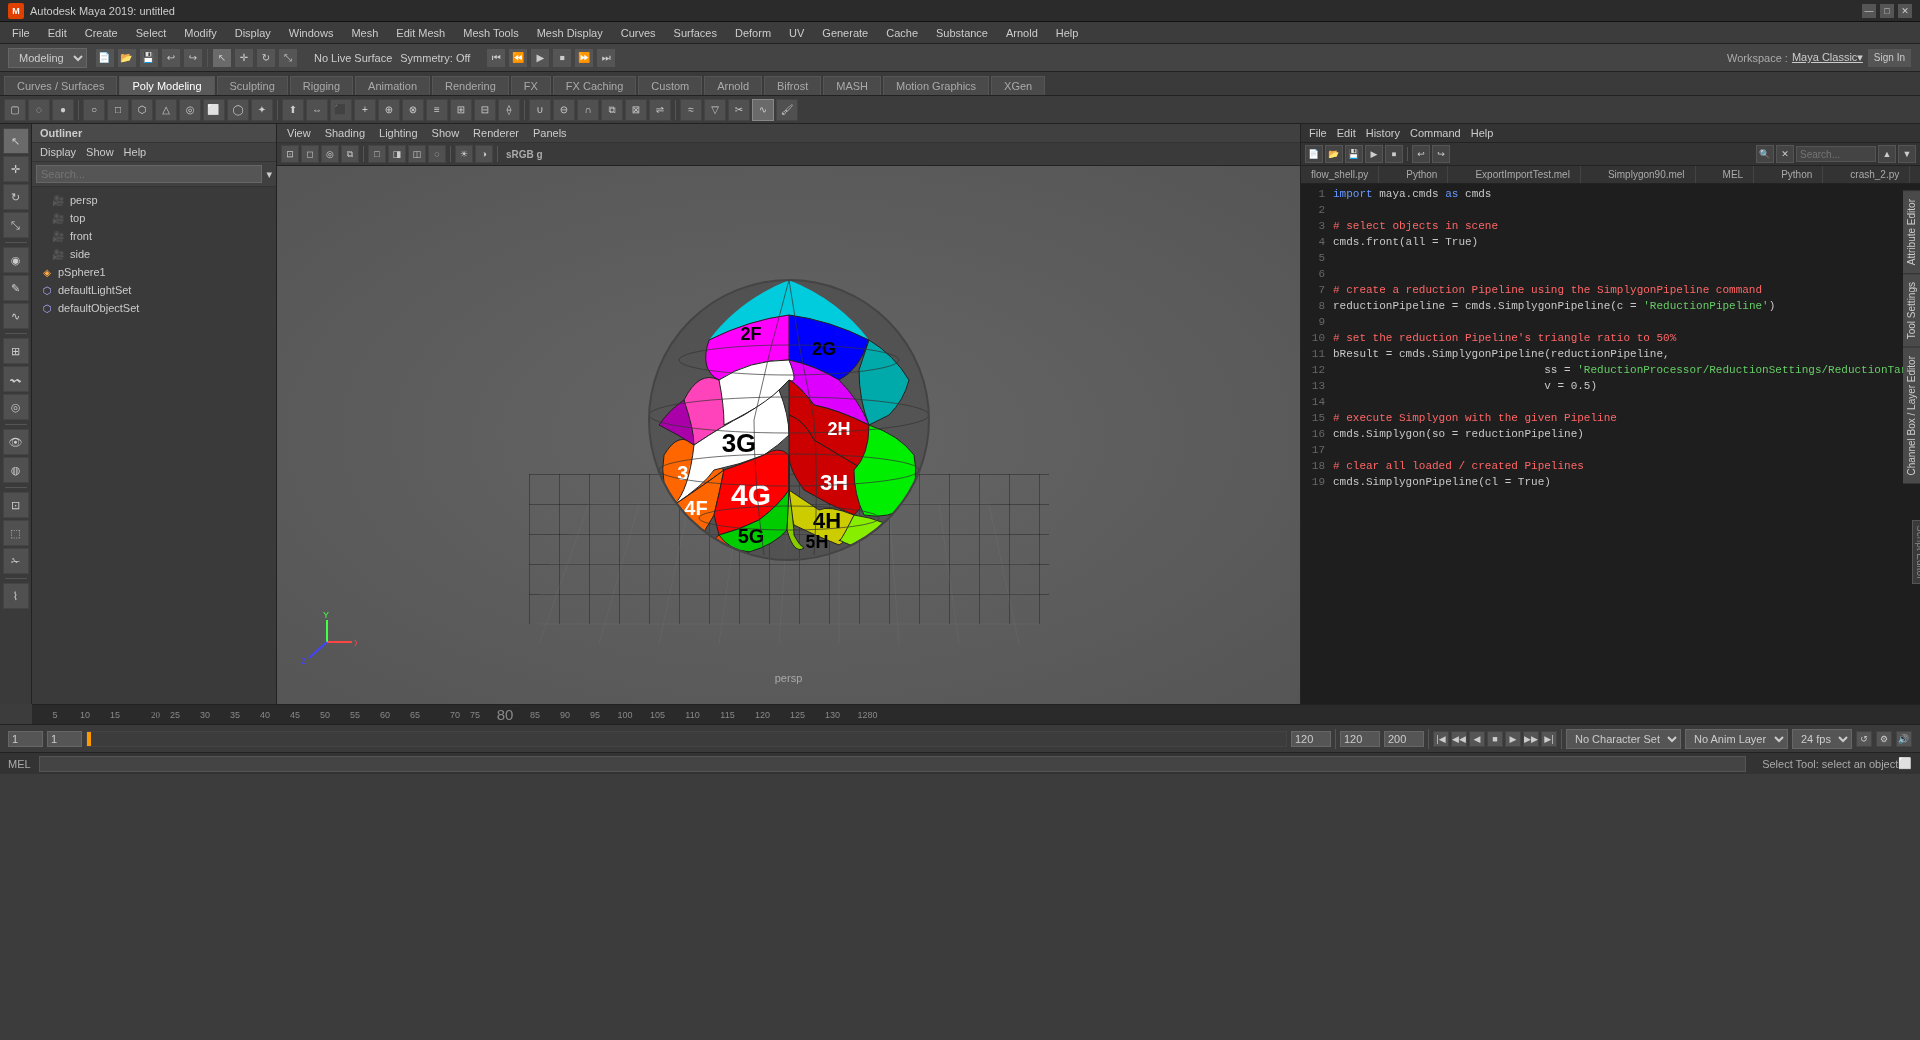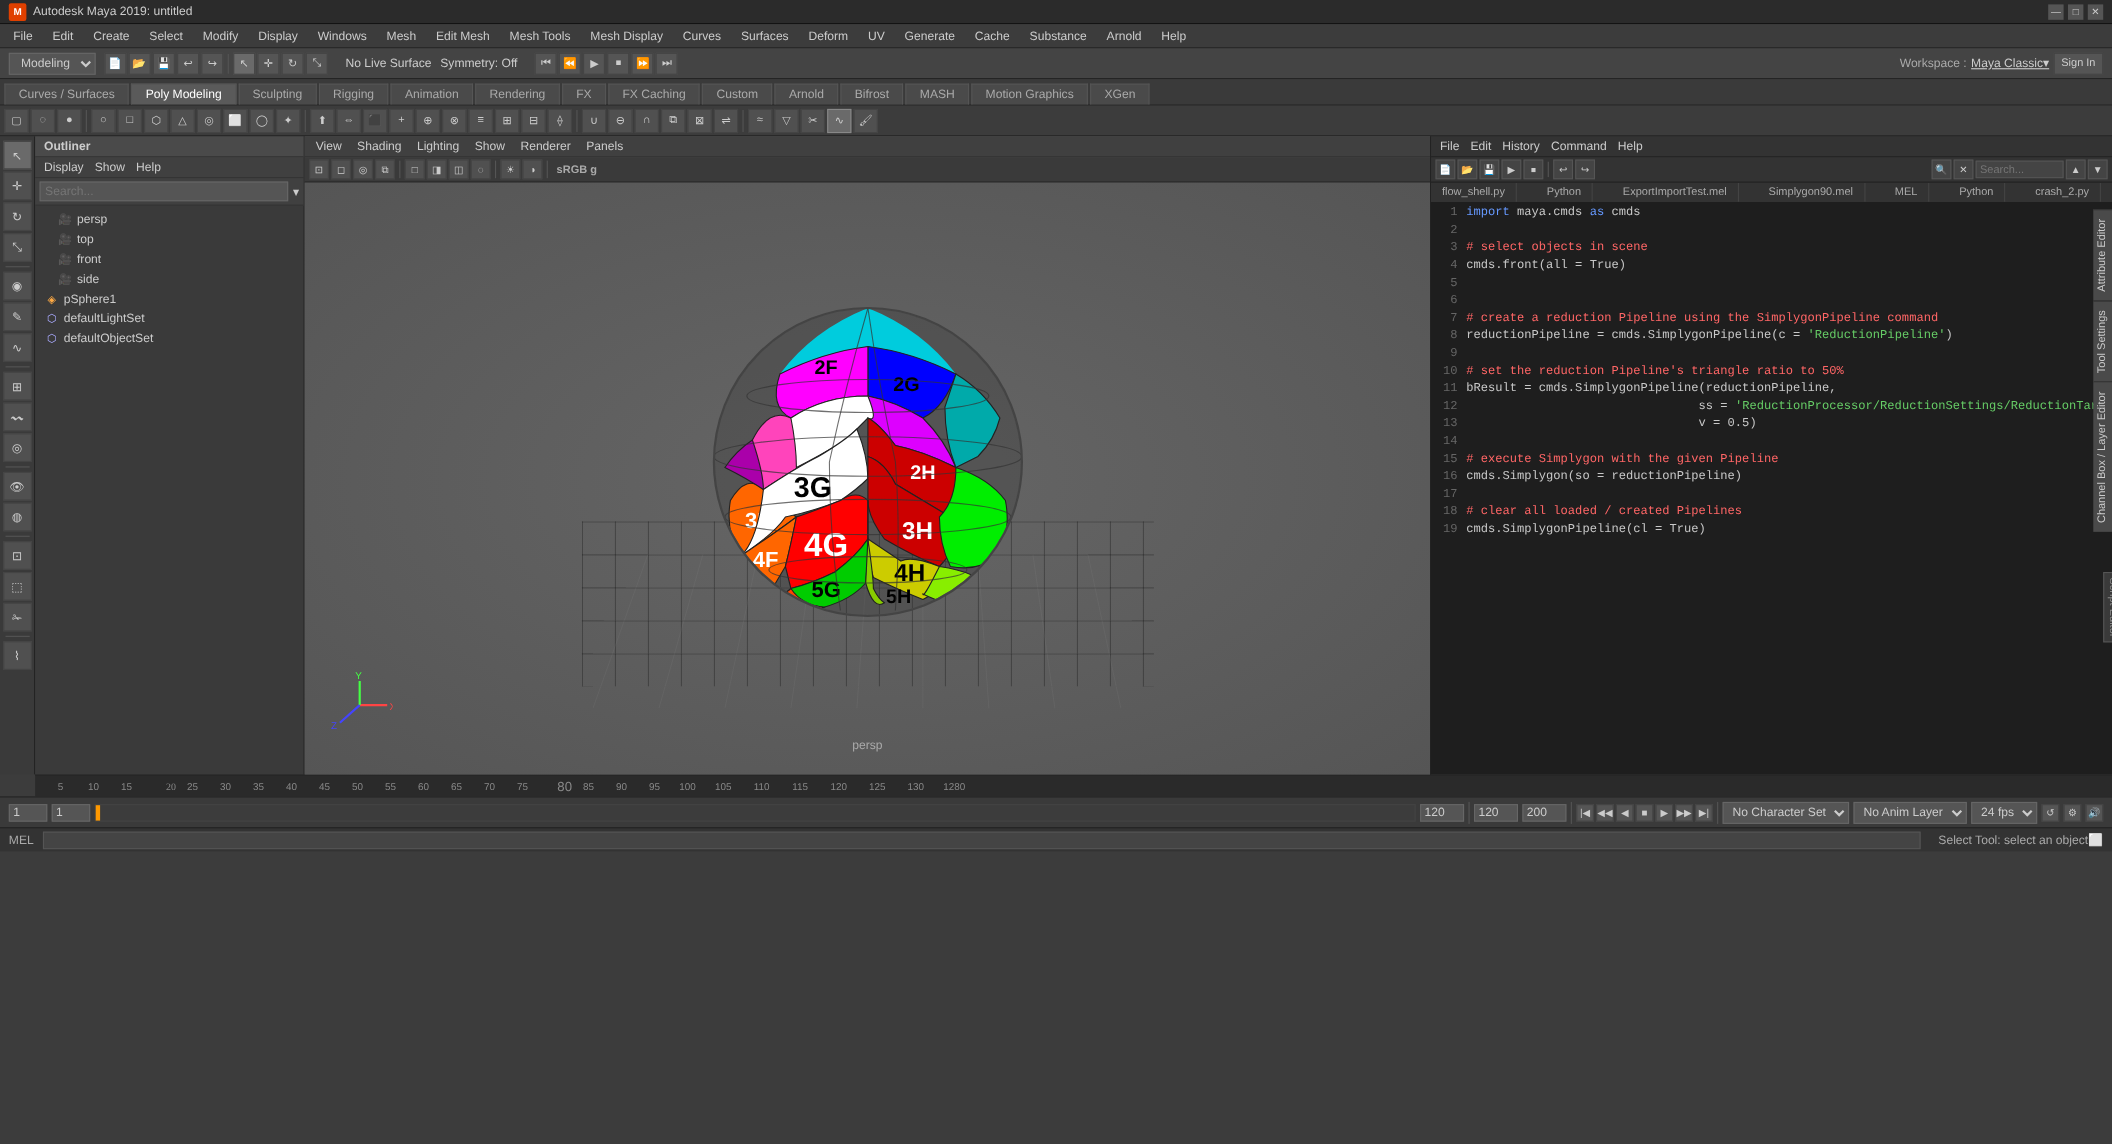--- a/index.html
+++ b/index.html
@@ -1025,23 +1025,23 @@
     <span style="font-size:9px;color:#888;width:30px;text-align:right;font-family:Liberation Serif, serif;">20</span>
     <span style="font-size:9px;color:#888;width:30px;text-align:center;">25</span>
     <span style="font-size:9px;color:#888;width:30px;text-align:center;">30</span>
     <span style="font-size:9px;color:#888;width:30px;text-align:center;">35</span>
     <span style="font-size:9px;color:#888;width:30px;text-align:center;">40</span>
     <span style="font-size:9px;color:#888;width:30px;text-align:center;">45</span>
     <span style="font-size:9px;color:#888;width:30px;text-align:center;">50</span>
     <span style="font-size:9px;color:#888;width:30px;text-align:center;">55</span>
     <span style="font-size:9px;color:#888;width:30px;text-align:center;">60</span>
     <span style="font-size:9px;color:#888;width:30px;text-align:center;">65</span>
-    <span style="font-size:9px;color:#888;width:30px;text-align:center;">70</span>
+    <span style="font-size:9px;color:#888;width:30px;text-align:right;">70</span>
     <span style="font-size:9px;color:#888;width:30px;text-align:center;">75</span>
-    <span style="font-size:12px;color:#888;width:30px;text-align:right;">80</span>
+    <span style="font-size:15px;color:#888;width:30px;text-align:center;">80</span>
     <span style="font-size:9px;color:#888;width:30px;text-align:center;">85</span>
     <span style="font-size:9px;color:#888;width:30px;text-align:center;">90</span>
     <span style="font-size:9px;color:#888;width:30px;text-align:center;">95</span>
     <span style="font-size:9px;color:#888;width:30px;text-align:center;">100</span>
     <span style="font-size:9px;color:#888;width:35px;text-align:center;">105</span>
     <span style="font-size:9px;color:#888;width:35px;text-align:center;">110</span>
     <span style="font-size:9px;color:#888;width:35px;text-align:center;">115</span>
     <span style="font-size:9px;color:#888;width:35px;text-align:center;">120</span>
     <span style="font-size:9px;color:#888;width:35px;text-align:center;">125</span>
     <span style="font-size:9px;color:#888;width:35px;text-align:center;">130</span>

